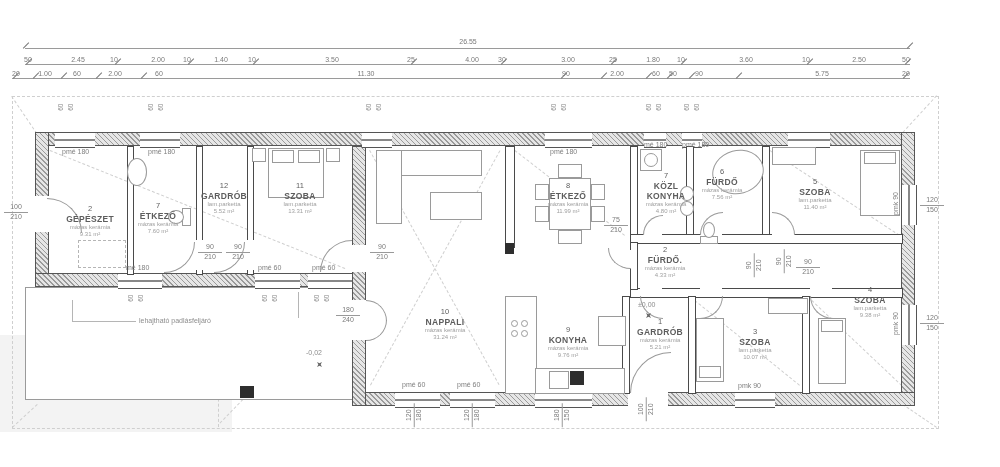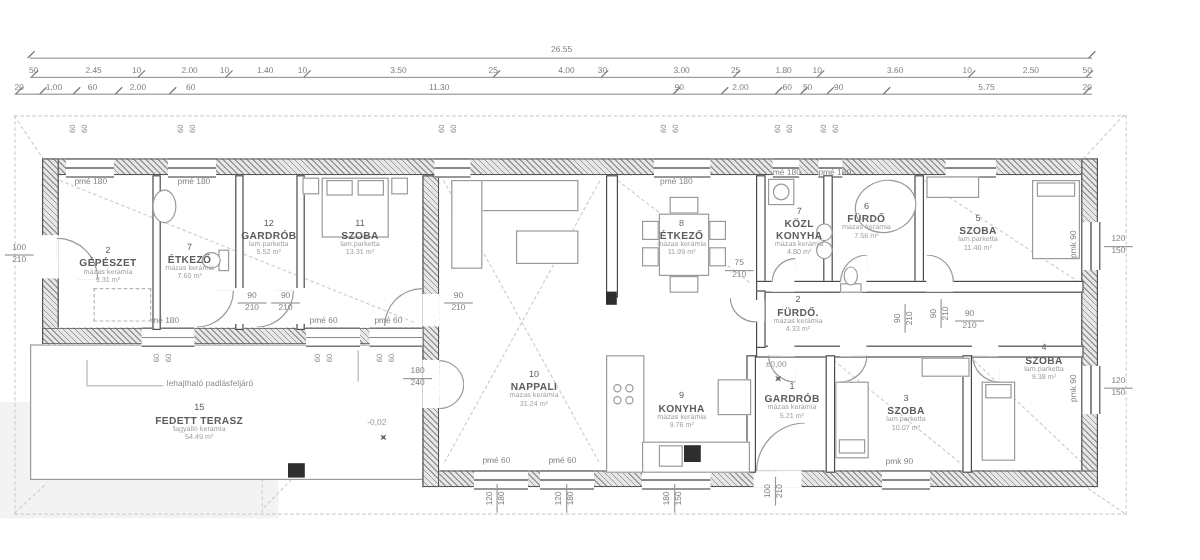--- a/index.html
+++ b/index.html
@@ -331,26 +331,20 @@
     <div class="nm">SZOBA</div>
     <div class="mt">lam.parketta</div>
     <div class="ar">10.07 m²</div>
   </div>
   <div class="roomlbl" style="left:870px;top:286px">
     <div class="n">4</div>
     <div class="nm">SZOBA</div>
     <div class="mt">lam.parketta</div>
     <div class="ar">9.38 m²</div>
   </div>
-  <div class="roomlbl" style="left:166px;top:336px">
-    <div class="n">15</div>
-    <div class="nm">FEDETT TERASZ</div>
-    <div class="mt">fagyálló kerámia</div>
-    <div class="ar">54.49 m²</div>
-  </div>
 
   <span class="num" style="left:62px;top:148px">pmé 180</span>
   <span class="num" style="left:148px;top:148px">pmé 180</span>
   <span class="num" style="left:550px;top:148px">pmé 180</span>
   <span class="num" style="left:644px;top:141px">mé 180</span>
   <span class="num" style="left:682px;top:141px">pmé 180</span>
   <span class="num" style="left:126px;top:264px">mé 180</span>
   <span class="num" style="left:258px;top:264px">pmé 60</span>
   <span class="num" style="left:312px;top:264px">pmé 60</span>
   <span class="num" style="left:402px;top:381px">pmé 60</span>

